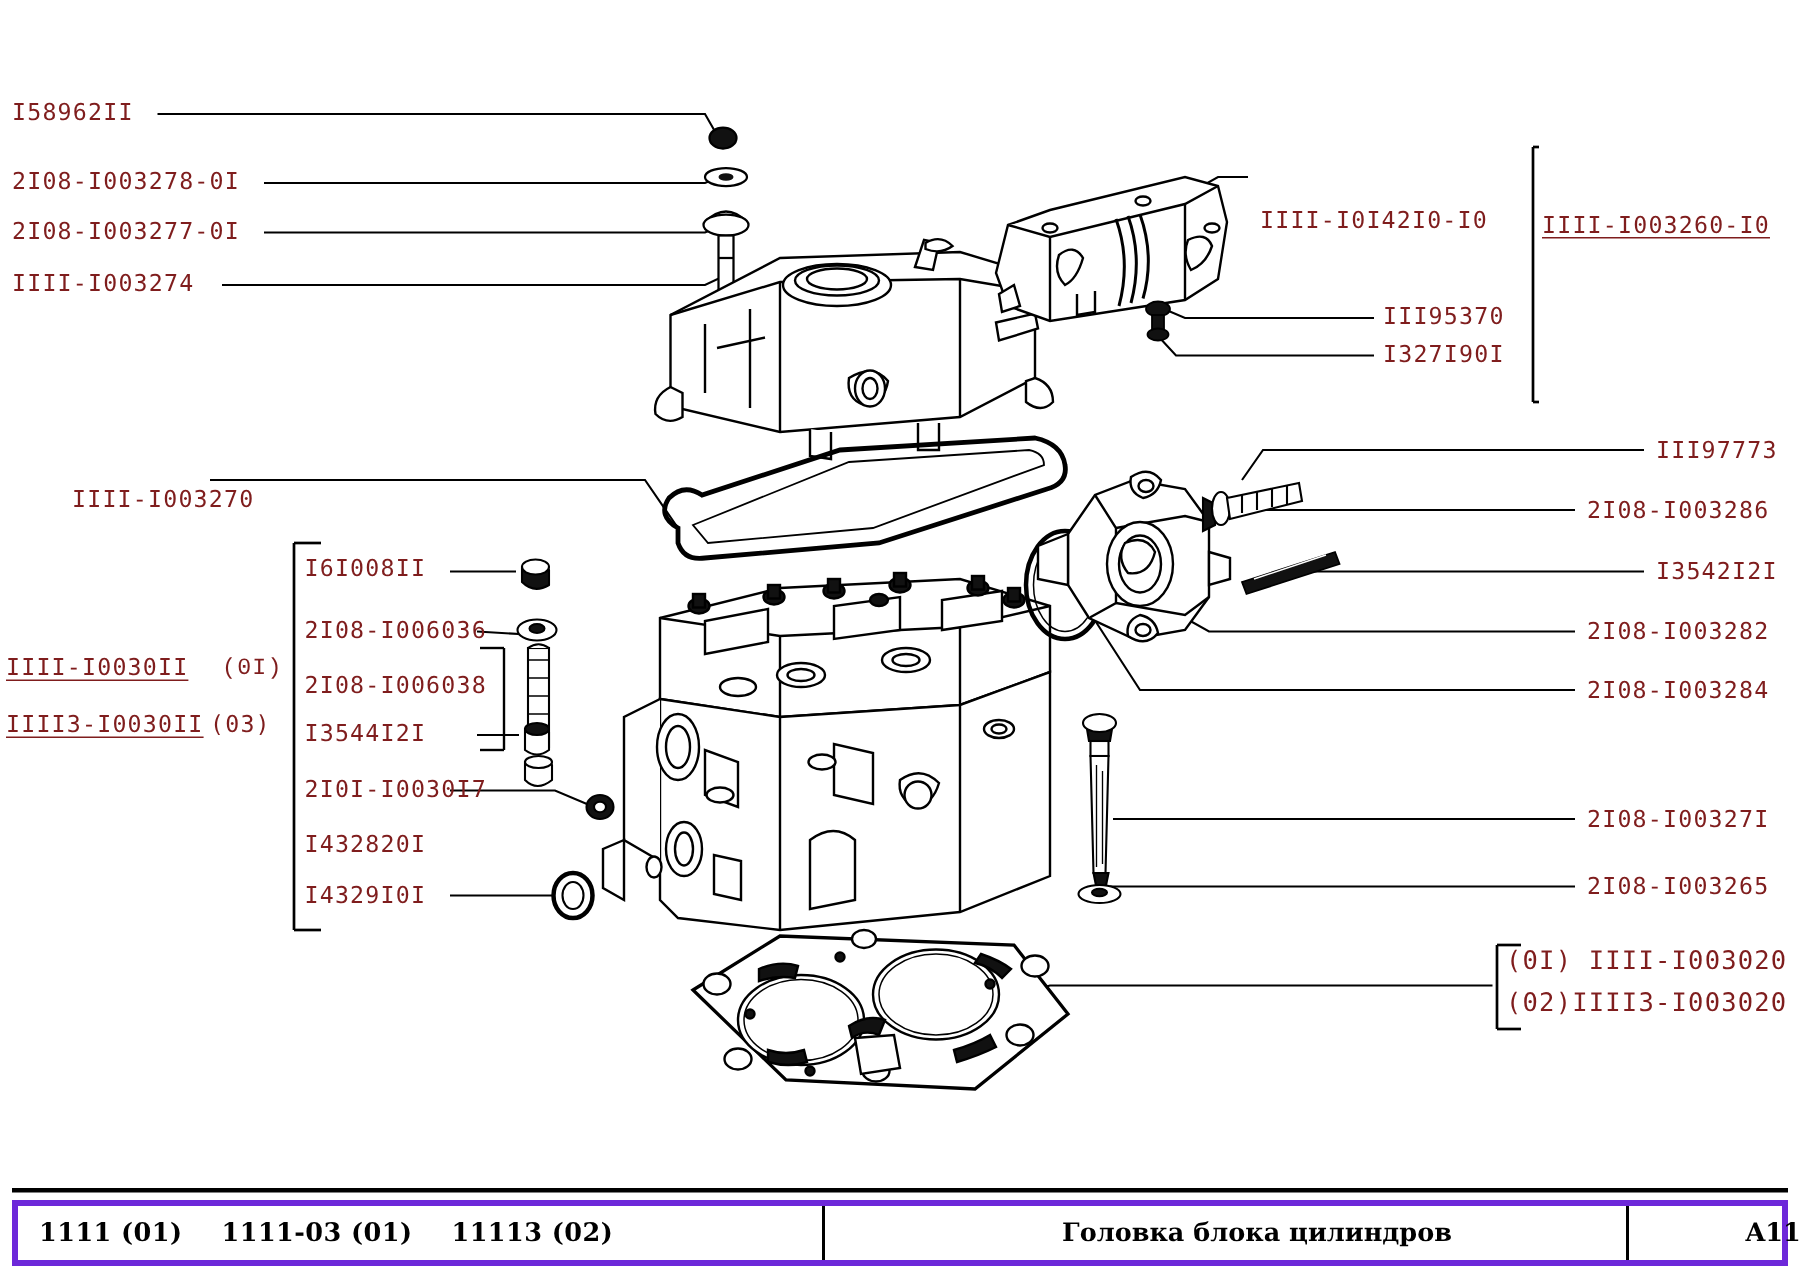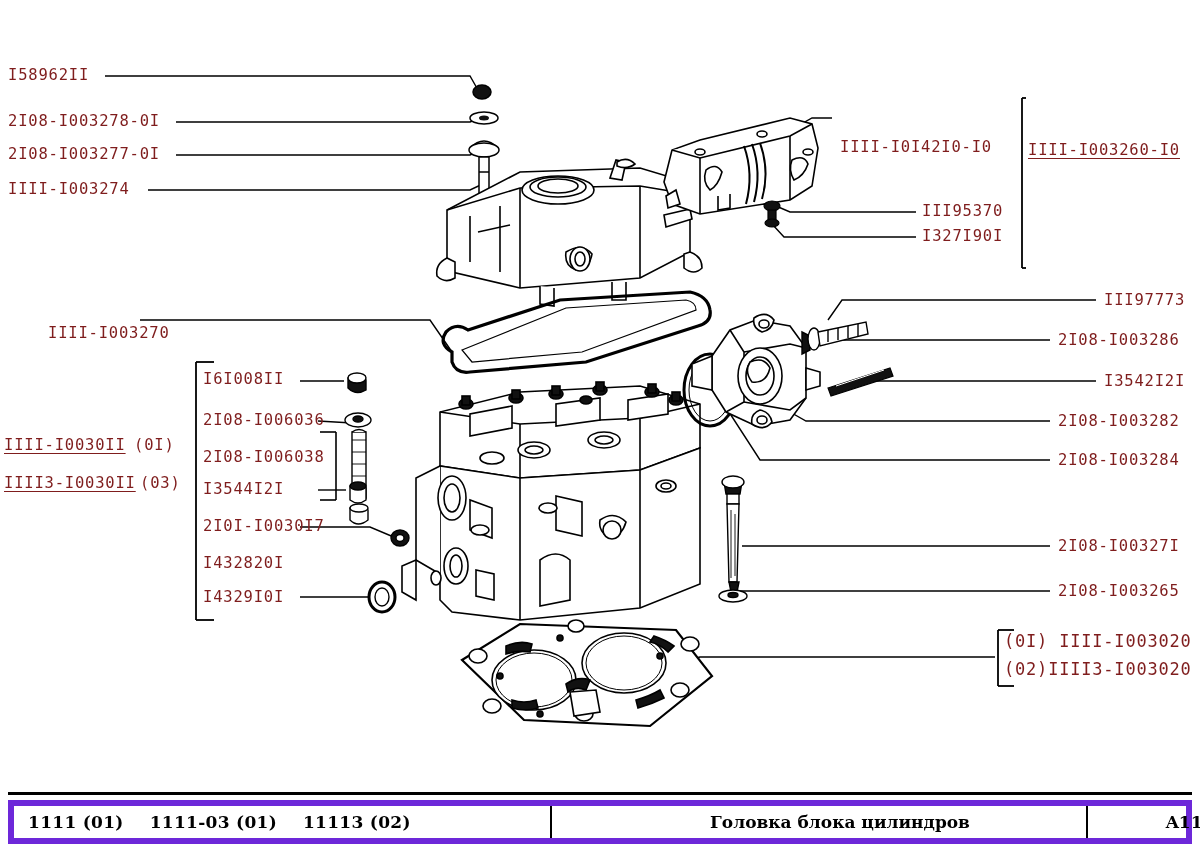--- a/index.html
+++ b/index.html
@@ -7,21 +7,21 @@
   body{width:1200px;height:850px;position:relative;overflow:hidden;
        font-family:"DejaVu Sans Mono","Liberation Mono",monospace;
        color:#000;-webkit-font-smoothing:none;}
   #sheet{position:absolute;inset:0;}
   svg.layer{position:absolute;left:0;top:0;width:1200px;height:850px;overflow:visible;}
   .lbl{position:absolute;font-family:"DejaVu Sans Mono","Liberation Mono",monospace;
        font-size:15.5px;letter-spacing:0.8px;white-space:nowrap;line-height:1;color:#7f1d1d;}
   .lbl.u{text-decoration:underline;text-underline-offset:3px;}
   .lbl.sm{font-size:17px;}
   .footer{position:absolute;left:8px;top:800px;width:1184px;height:44px;
-          border:6px solid #6d28d9;box-sizing:border-box;}
+          border:4px solid #6d28d9;box-sizing:border-box;}
   .fcell{position:absolute;top:0;height:100%;display:flex;align-items:center;
          font-family:"DejaVu Serif","Liberation Serif",serif;font-weight:bold;font-size:17px;color:#000;}
   .fdiv{position:absolute;top:0;width:2px;height:100%;background:#000;}
   .fmodels{left:0;width:536px;justify-content:flex-start;padding-left:14px;box-sizing:border-box;
            letter-spacing:0.3px;gap:26px;}
   .ftitle{left:538px;width:576px;justify-content:center;}
   .fcode{left:1074px;width:108px;justify-content:center;padding-left:48px;}
   .topbar{position:absolute;left:8px;top:792px;width:1184px;height:3px;background:#000;}
 </style>
 </head>
@@ -335,21 +335,21 @@
   </svg>
 
   <div class="lbl" style="left:8px;  top:68px;">I58962II</div>
   <div class="lbl" style="left:8px;  top:114px;">2I08-I003278-0I</div>
   <div class="lbl" style="left:8px;  top:147px;">2I08-I003277-0I</div>
   <div class="lbl" style="left:8px;  top:182px;">IIII-I003274</div>
 
   <div class="lbl" style="left:8px;  top:326px;margin-left:40px;">IIII-I003270</div>
 
   <div class="lbl u" style="left:4px; top:438px;">IIII-I0030II</div>
-  <div class="lbl" style="left:134px; top:438px;">(0I)</div>
+  <div class="lbl" style="left:148px; top:438px;font-family:Liberation Mono, monospace;">(0I)</div>
   <div class="lbl u" style="left:4px; top:476px;">IIII3-I0030II</div>
   <div class="lbl" style="left:140px; top:476px;">(03)</div>
 
   <div class="lbl" style="left:203px; top:372px;">I6I008II</div>
   <div class="lbl" style="left:203px; top:413px;">2I08-I006036</div>
   <div class="lbl" style="left:203px; top:450px;">2I08-I006038</div>
   <div class="lbl" style="left:203px; top:482px;">I3544I2I</div>
   <div class="lbl" style="left:203px; top:519px;">2I0I-I0030I7</div>
   <div class="lbl" style="left:203px; top:556px;">I432820I</div>
   <div class="lbl" style="left:203px; top:590px;">I4329I0I</div>

